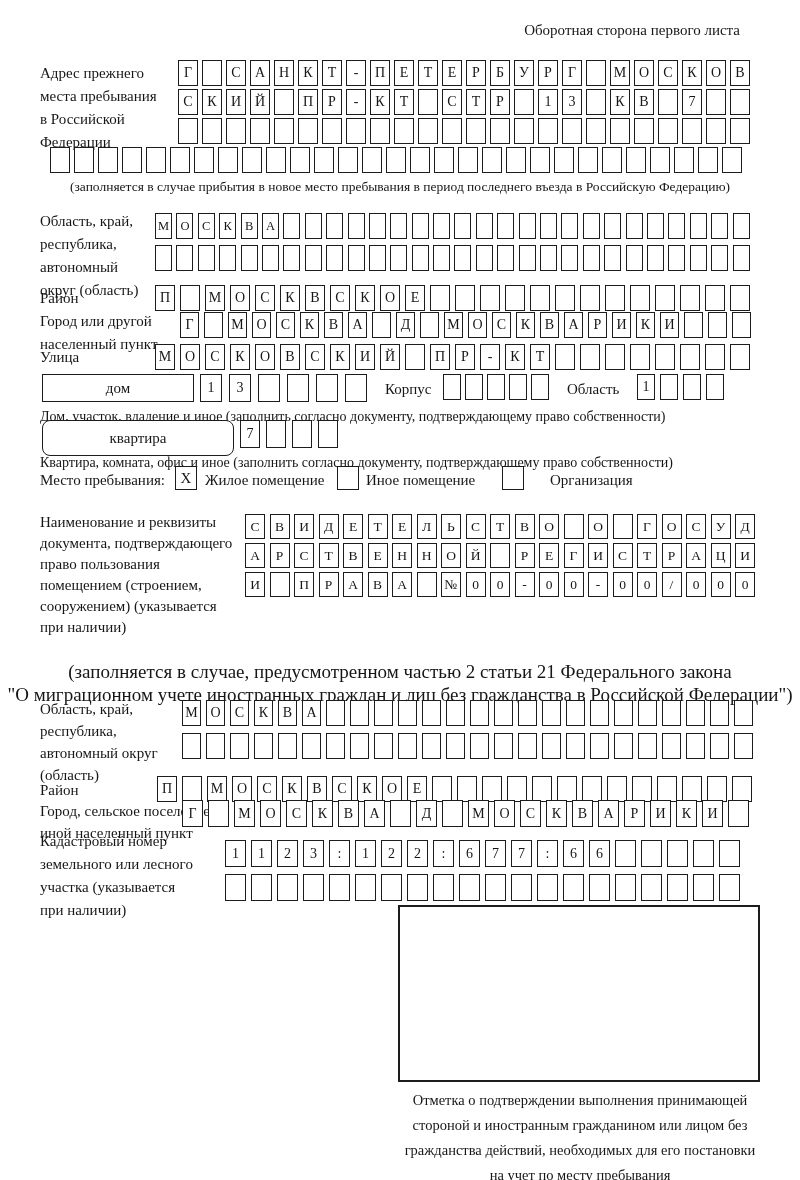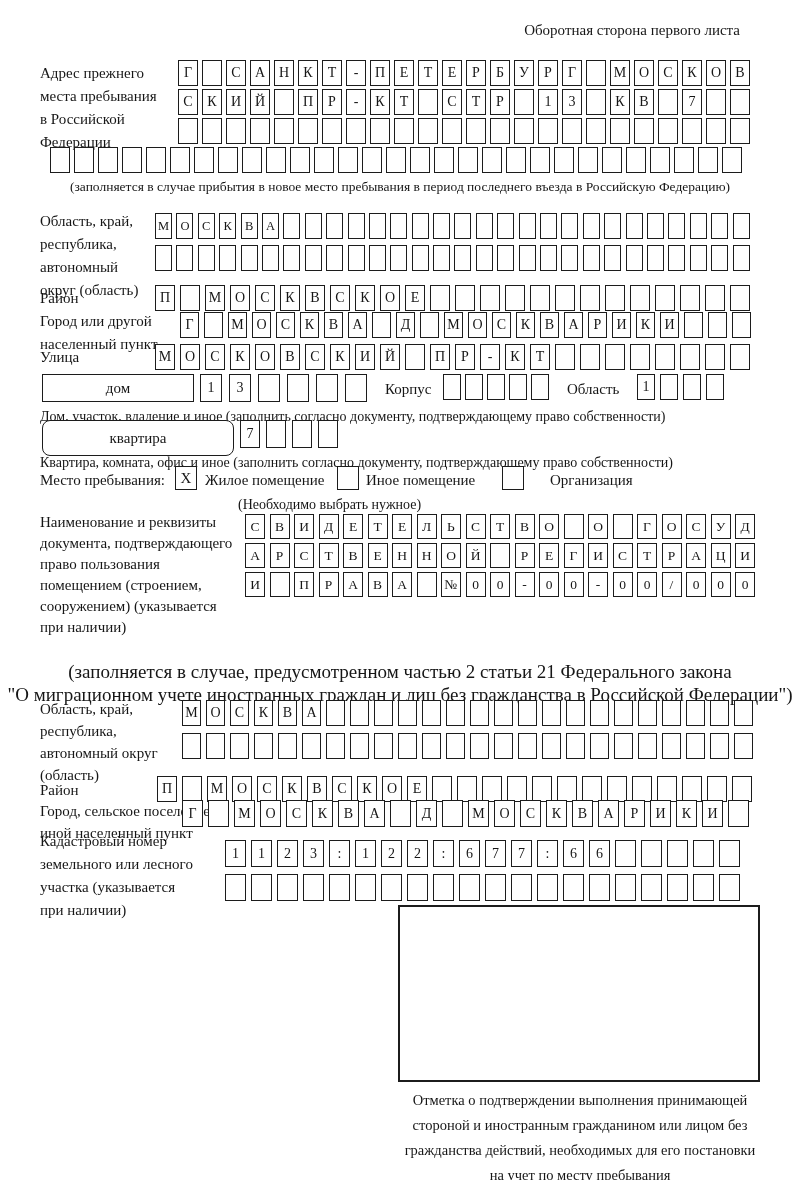--- a/index.html
+++ b/index.html
@@ -333,21 +333,20 @@
     </div>
   <div class="a lb" style="left:205px;top:469px;">Жилое помещение</div>
   <div class="a row" style="left:337px;top:466px;--w:22px;--h:24px;--fs:15px;">
       <span class="cb"></span>
     </div>
   <div class="a lb" style="left:366px;top:469px;">Иное помещение</div>
   <div class="a row" style="left:502px;top:466px;--w:22px;--h:24px;--fs:15px;">
       <span class="cb"></span>
     </div>
   <div class="a lb" style="left:550px;top:469px;">Организация</div>
-  <div class="a nt" style="left:238px;top:494px;font-size:14px;">(Необходимо выбрать нужное)</div>
 
   <div class="a lb" style="left:40px;top:512px;line-height:21px;">Наименование и реквизиты
 документа, подтверждающего
 право пользования
 помещением (строением,
 сооружением) (указывается
 при наличии)</div>
   <div class="a row" style="left:245px;top:514px;--g:4.5px;--h:25px;--fs:13.5px;">
       <span class="cb">С</span>
       <span class="cb">В</span>

